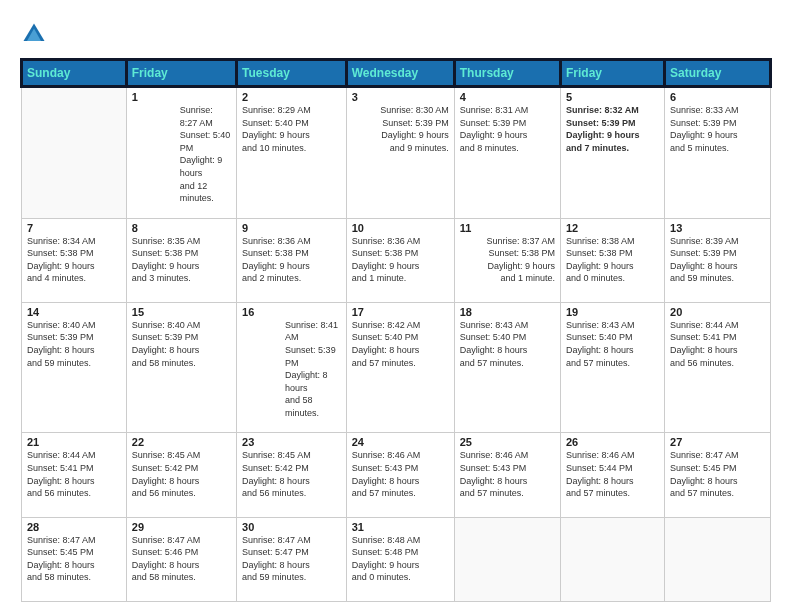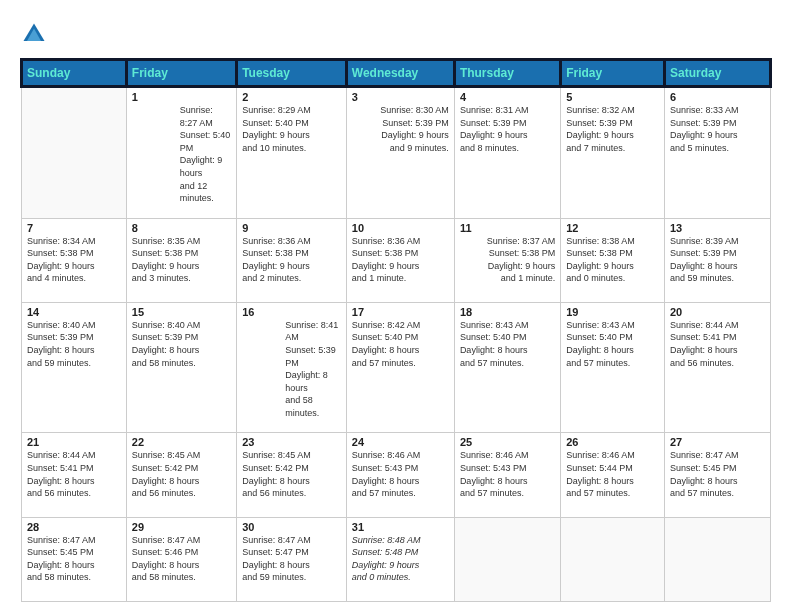--- a/index.html
+++ b/index.html
@@ -151,21 +151,21 @@
           </td>
           <td>
             <span class="day-number">4</span>
             <div class="day-info" style="white-space: pre-line;">Sunrise: 8:31 AM
 Sunset: 5:39 PM
 Daylight: 9 hours
 and 8 minutes.</div>
           </td>
           <td>
             <span class="day-number">5</span>
-            <div class="day-info" style="white-space: pre-line;">Sunrise: 8:32 AM
+            <div class="day-info" style="white-space: pre-line; font-weight: bold;">Sunrise: 8:32 AM
 Sunset: 5:39 PM
 Daylight: 9 hours
 and 7 minutes.</div>
           </td>
           <td>
             <span class="day-number">6</span>
             <div class="day-info" style="white-space: pre-line;">Sunrise: 8:33 AM
 Sunset: 5:39 PM
 Daylight: 9 hours
 and 5 minutes.</div>
@@ -341,21 +341,21 @@
           </td>
           <td>
             <span class="day-number">30</span>
             <div class="day-info" style="white-space: pre-line;">Sunrise: 8:47 AM
 Sunset: 5:47 PM
 Daylight: 8 hours
 and 59 minutes.</div>
           </td>
           <td>
             <span class="day-number">31</span>
-            <div class="day-info" style="white-space: pre-line; font-style: italic;">Sunrise: 8:48 AM
+            <div class="day-info" style="white-space: pre-line;">Sunrise: 8:48 AM
 Sunset: 5:48 PM
 Daylight: 9 hours
 and 0 minutes.</div>
           </td>
           <td class="empty-cell"></td>
           <td class="empty-cell"></td>
           <td class="empty-cell"></td>
         </tr>
       </tbody>
   </table>

